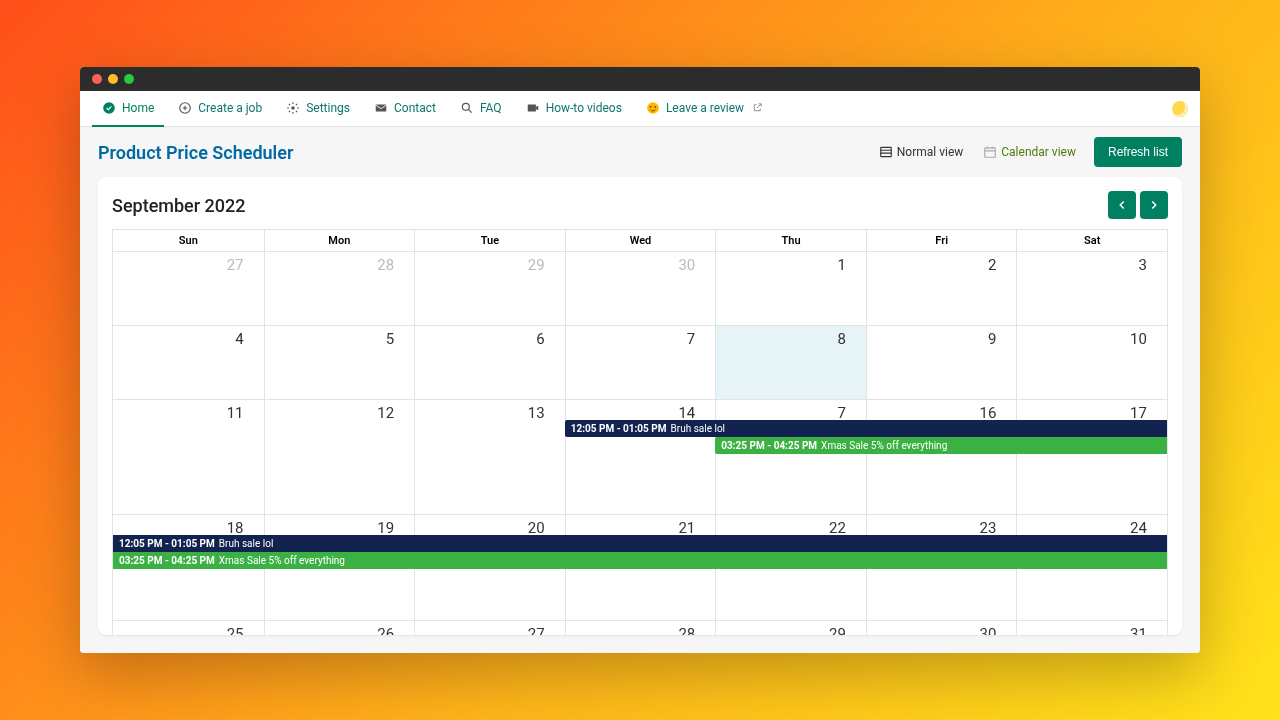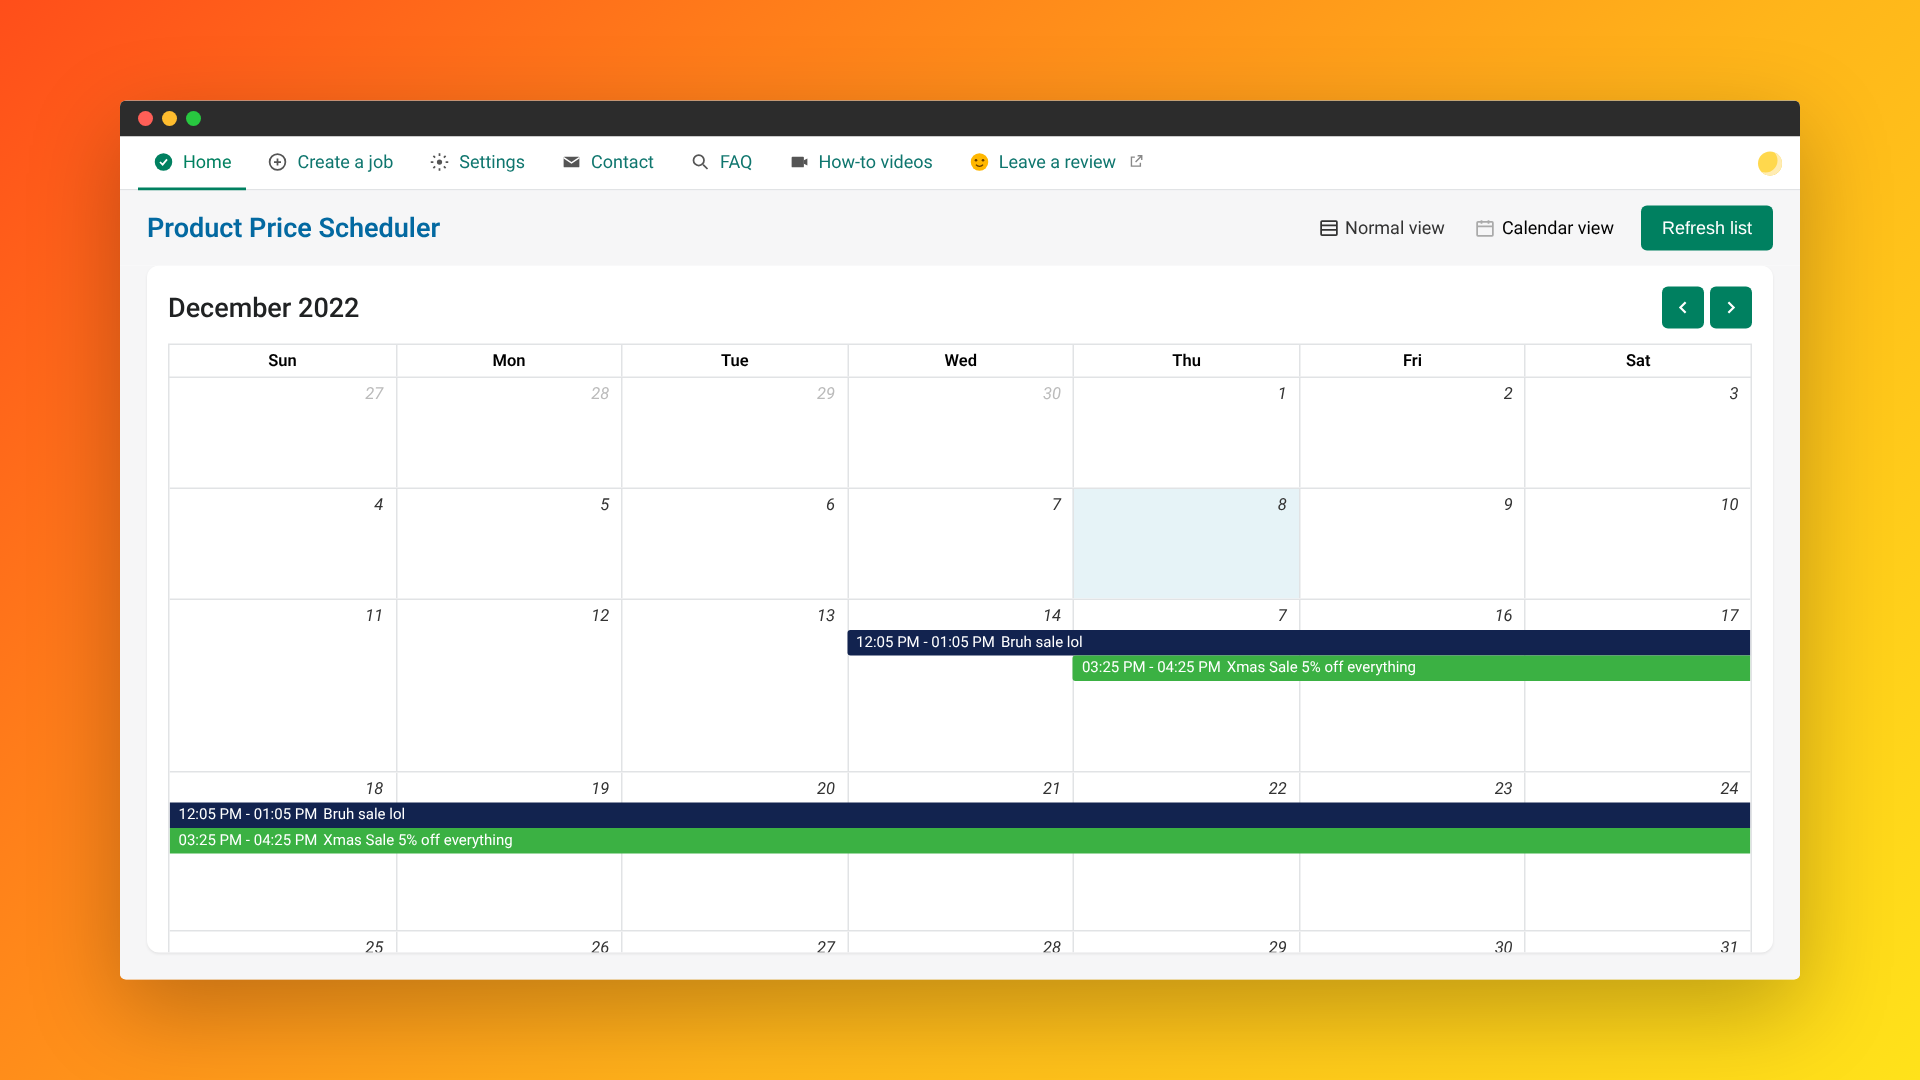--- a/index.html
+++ b/index.html
@@ -20,43 +20,43 @@
   .tabbar { background:#fff; border-bottom:1px solid #e1e3e5; display:flex; align-items:center; padding:0 12px; height:36px; gap:4px;}
   .tab { display:flex; align-items:center; gap:6px; padding:0 10px; height:36px; font-size:12px; color:#0f766e; cursor:pointer; border-bottom:2px solid transparent;}
   .tab.active { color:#008060; border-bottom-color:#008060;}
   .tab .ico { width:14px; height:14px; display:flex; align-items:center; justify-content:center; font-size:12px;}
   .tabbar-spacer{flex:1;}
   .moon{width:16px;height:16px;border-radius:50%;background:radial-gradient(circle at 35% 35%, #ffd84d 60%, #e6b800 100%); box-shadow: inset -3px -2px 0 0 #ffecb3;}
   .headerbar{display:flex; align-items:center; padding:10px 18px; background:#f6f6f7;}
   .pagetitle{font-size:18px; font-weight:600; color:#0369a1;}
   .headerbar .spacer{flex:1;}
   .viewbtn{display:flex; align-items:center; gap:4px; font-size:12px; color:#333; padding:6px 10px; cursor:pointer;}
-  .viewbtn.muted{color:#000000;}
+  .viewbtn.muted{color:#4d7c0f;}
   .viewbtn .ico{width:14px;height:14px;}
   .refresh{background:#008060; color:#fff; border:none; font-size:12px; font-weight:400; padding:8px 14px; border-radius:4px; cursor:pointer; margin-left:8px;}
   .content{flex:1; background:#f6f6f7; padding:0 18px 18px; overflow:hidden;}
   .card{background:#fff; border-radius:8px; box-shadow:0 1px 2px rgba(0,0,0,.08); height:100%; display:flex; flex-direction:column; overflow:hidden;}
   .cal-header{display:flex; align-items:center; padding:14px 14px 10px;}
   .monthlabel{font-size:18px; font-weight:500; color:#202223;}
   .cal-header .spacer{flex:1;}
   .navbtn{width:28px;height:28px;background:#008060;color:#fff;border:none;border-radius:4px;cursor:pointer;display:flex;align-items:center;justify-content:center;}
   .navbtns{display:flex;gap:4px;}
   .dow{display:grid; grid-template-columns:repeat(7,1fr); border-top:1px solid #e1e3e5; border-bottom:1px solid #e1e3e5; border-left:1px solid #e1e3e5; border-right:1px solid #e1e3e5; margin:0 14px;}
   .dow > div{text-align:center; font-size:11px; font-weight:600; padding:4px 0; border-left:1px solid #e1e3e5;}
   .dow > div:first-child{border-left:none;}
   .gridwrap{position:relative; margin:0 14px; border-left:1px solid #e1e3e5; border-right:1px solid #e1e3e5; height:430px; overflow:hidden;}
   .weekrow{position:relative; border-bottom:1px solid #e1e3e5; overflow:hidden;}
   .cells{position:absolute; inset:0; display:grid; grid-template-columns:repeat(7,1fr);}
   .cell{border-left:1px solid #e1e3e5; position:relative;}
   .cell:first-child{border-left:none;}
   .cell.today{background:#e6f3f7;}
-  .daynum{position:absolute; top:4px; right:8px; font-size:11px; color:#333;font-style:italic;}
+  .daynum{position:absolute; top:4px; right:20px; font-size:15px; color:#333;}
   .daynum.other{color:#bbb;}
   .event{height:17px; line-height:17px; font-size:10px; color:#fff; padding:0 6px; white-space:nowrap; overflow:hidden; margin-bottom:0; border-radius:0;}
-  .event .time{font-weight:400; margin-right:4px;}
+  .event .time{font-weight:700; margin-right:4px;}
   .event.navy{background:#12234f;}
   .event.green{background:#3bb143;}
   svg{display:block;}
 </style>
 </head>
 <body>
 
 <div class="window">
   <div class="titlebar">
     <div class="dot red"></div>
@@ -161,21 +161,21 @@
           </svg>
         </span>
       <span>Calendar view</span>
     </div>
     <button class="refresh">Refresh list</button>
   </div>
 
   <div class="content">
     <div class="card">
       <div class="cal-header">
-        <div class="monthlabel">December 2022</div>
+        <div class="monthlabel">September 2022</div>
         <div class="spacer"></div>
         <div class="navbtns">
           <button class="navbtn">
               <svg viewBox="0 0 24 24" width="14" height="14">
                 <path d="M15 6l-6 6 6 6" stroke="#fff" stroke-width="2.5" fill="none"></path>
               </svg>
             </button>
           <button class="navbtn">
               <svg viewBox="0 0 24 24" width="14" height="14">
                 <path d="M9 6l6 6-6 6" stroke="#fff" stroke-width="2.5" fill="none"></path>

